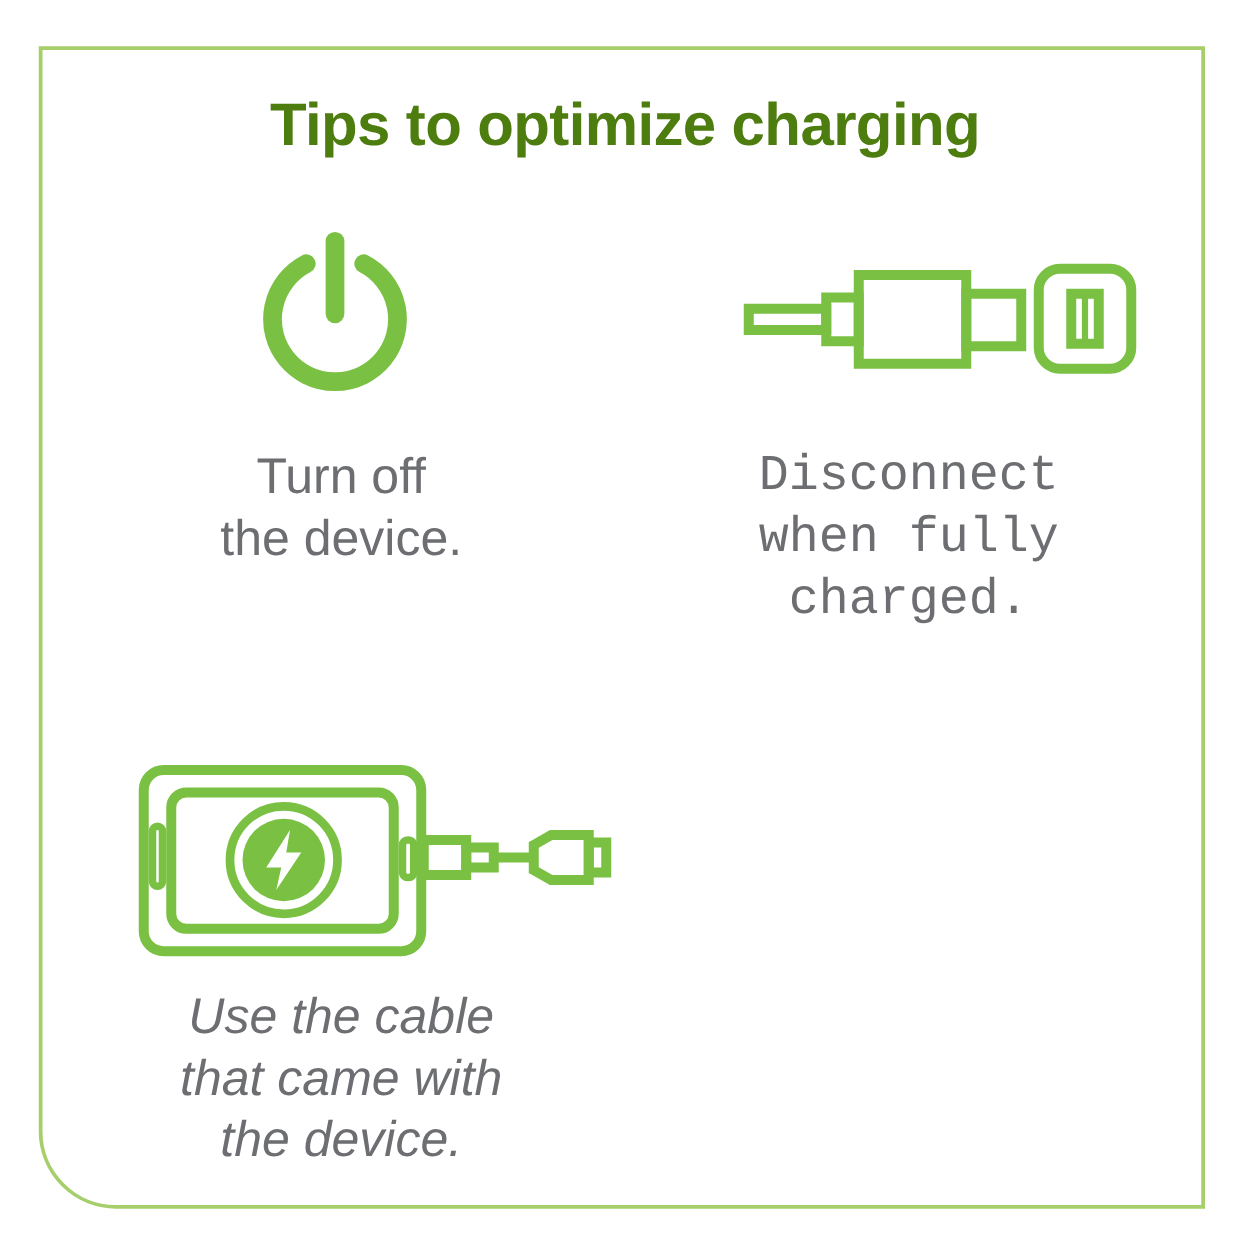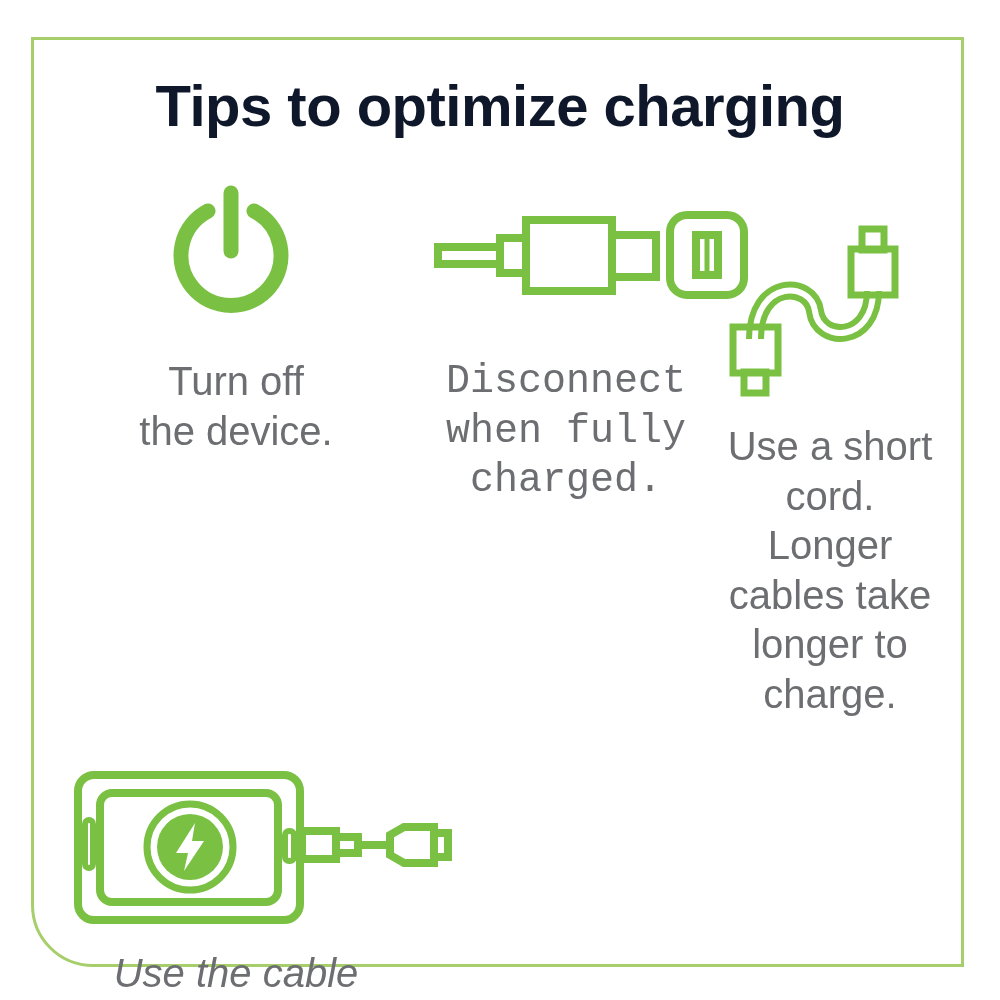--- a/index.html
+++ b/index.html
@@ -36,37 +36,37 @@
     pointer-events: none;
   }
 
   
   .title {
     position: absolute;
     left: 0;
     top: 76px;
     width: 1000px;
     text-align: center;
-    color: #0f172a;
-    font-size: 58px;
+    color: #4d7c0f;
+    font-size: 48px;
     font-weight: bold;
     letter-spacing: -0.5px;
     line-height: 1.05;
     white-space: nowrap;
   }
 
   
   .grid {
     position: absolute;
     left: 46px;
     top: 175px;
     width: 908px;
     height: 770px;
     display: grid;
-    grid-template-columns: 1fr 1fr 1fr;
+    grid-template-columns: 1fr 1fr;
     grid-template-rows: 1fr 1fr;
   }
 
   .tip {
     position: relative;
     display: flex;
     flex-direction: column;
     align-items: center;
   }
   .tip.row1 { justify-content: flex-start; }
@@ -144,40 +144,20 @@
             <rect x="262" y="30" width="22" height="40"></rect>
             <line x1="273" y1="33" x2="273" y2="67" stroke-width="5"></line>
           </g>
         </svg>
       </div>
       <div class="caption">Disconnect
 when fully
 charged.</div>
     </div>
 
-    <div class="tip row2 t3">
-      <div class="icon-wrap cord">
-        <svg width="190" height="168" viewBox="0 0 190 168" aria-hidden="true">
-          <g fill="none" stroke="#7ac143" stroke-width="7">
-
-            <path d="M32 120 C32 60 88 62 92 92 C96 124 150 124 150 72" stroke-width="18" stroke-linecap="butt"></path>
-            <path d="M32 120 C32 60 88 62 92 92 C96 124 150 124 150 72" stroke="#ffffff" stroke-width="6" stroke-linecap="butt"></path>
-
-            <rect x="128" y="30" width="44" height="46"></rect>
-            <rect x="139" y="10" width="22" height="21"></rect>
-
-            <rect x="10" y="108" width="45" height="46"></rect>
-            <rect x="21" y="153" width="22" height="21"></rect>
-          </g>
-        </svg>
-      </div>
-      <div class="caption">Use a short cord.
-Longer cables take
-longer to charge.</div>
-    </div>
 
     <div class="tip row2 t4">
       <div class="icon-wrap phone">
         <svg width="380" height="165" viewBox="0 0 380 165" aria-hidden="true">
           <g fill="none" stroke="#7ac143" stroke-width="8">
 
             <rect x="6" y="10" width="222" height="145" rx="16" ry="16"></rect>
 
             <rect x="28" y="28" width="178" height="109" rx="12" ry="12"></rect>
 

